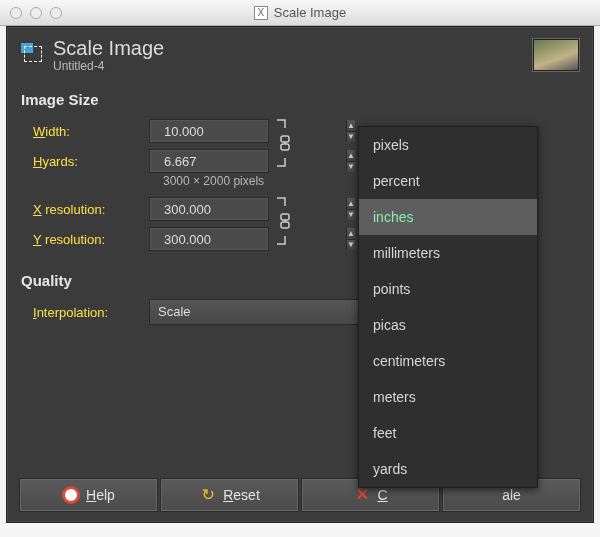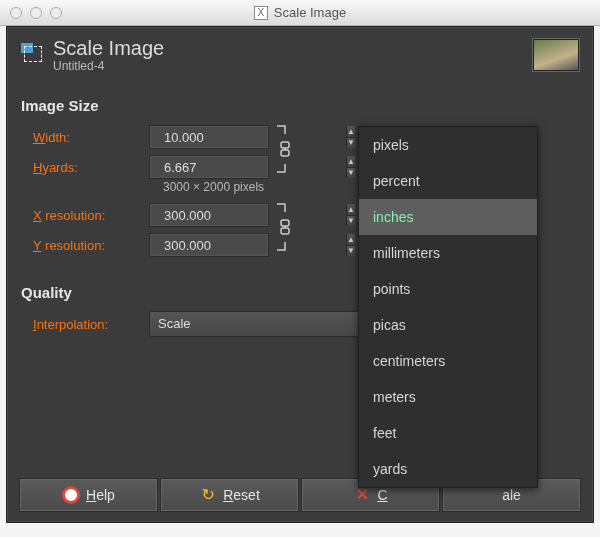--- a/index.html
+++ b/index.html
@@ -66,27 +66,27 @@
   .hdr-text .big { font-size: 20px; color: #dcdcdc; }
   .hdr-text .small { font-size: 12px; color: #bbb; margin-top: -1px; }
   .thumb {
     margin-left: auto; width: 46px; height: 32px;
     background: linear-gradient(160deg,#6a7a4e,#c2b28a 60%,#555);
     border: 1px solid #222; box-shadow: 0 0 0 1px #666;
   }
 
   .section-label {
     color: #e6e6e6; font-size: 15px; font-weight: bold;
-    margin-top: 24px; margin-bottom: 8px;
+    margin-top: 18px; margin-bottom: 8px;
   }
 
   
   .rows { margin-left: 12px; }
   .row { display: flex; align-items: center; height: 30px; }
-  .lbl { width: 116px; color: #f97316; }
+  .lbl { width: 116px; color: #fde047; }
   .lbl .u { text-decoration: underline; }
 
   .spin {
     width: 120px; height: 24px; display: flex;
     background: #4a4a4a; border: 1px solid #2a2a2a;
     box-shadow: inset 0 0 0 1px #555;
     padding-left: 8px;
   }
   .spin input {
     flex: 1; background: transparent; border: 0; color: #ddd;

